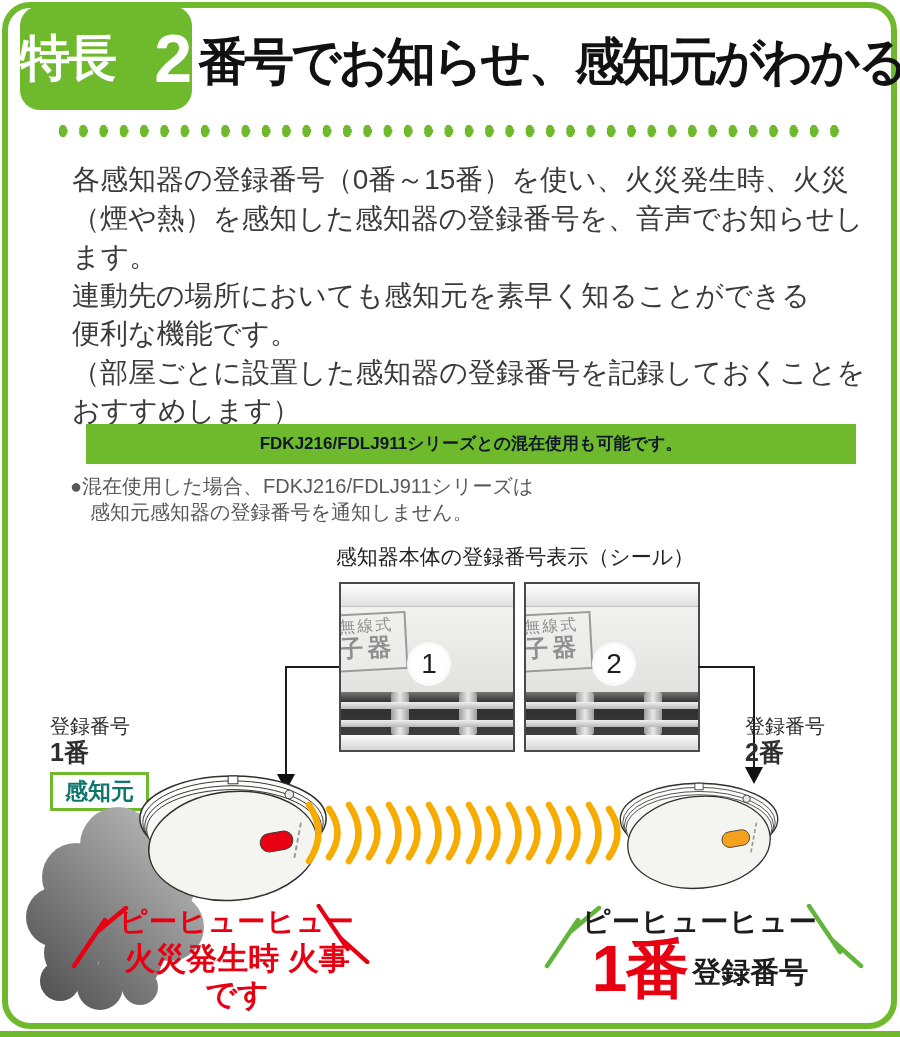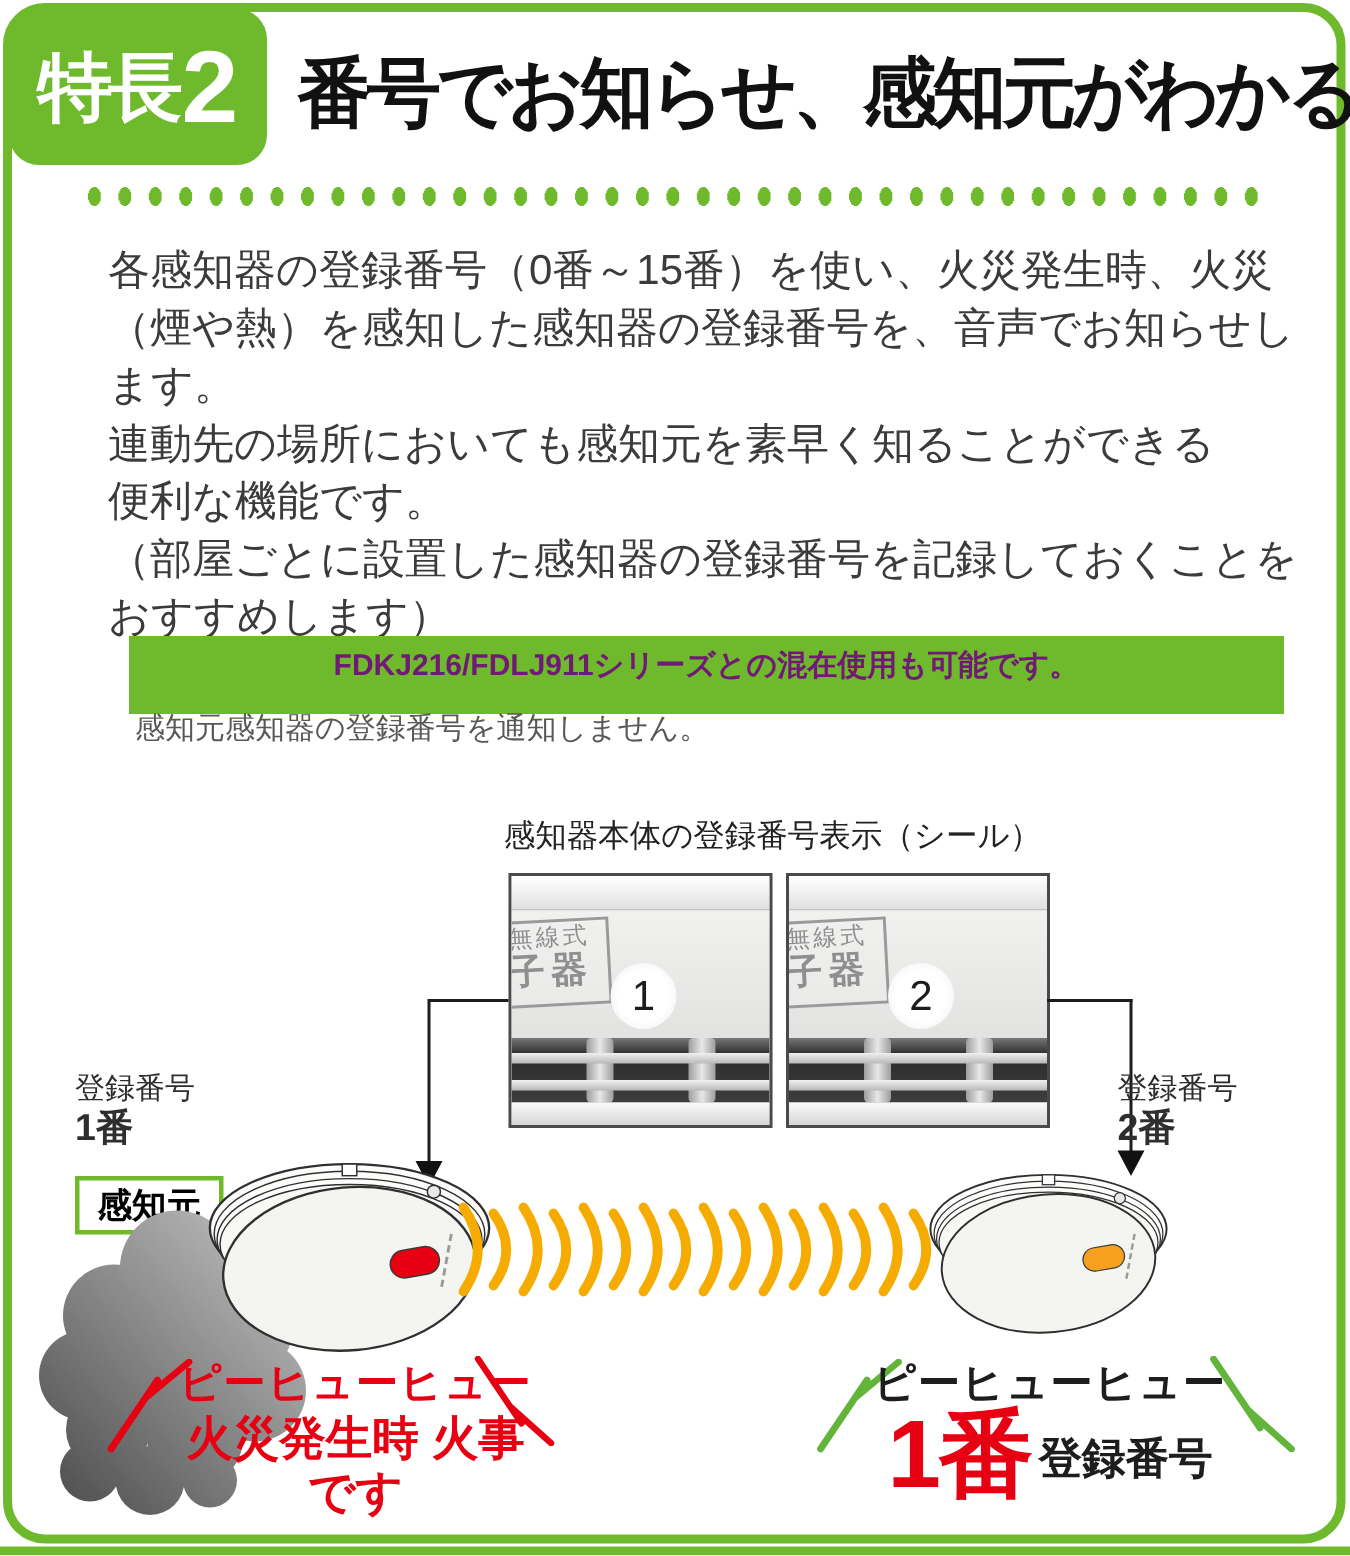--- a/index.html
+++ b/index.html
@@ -7,36 +7,36 @@
     --text:#3b3b3b; --note:#585858;
   }
   html,body{margin:0;padding:0;background:#fff;}
   body{font-family:"Liberation Sans","DejaVu Sans",sans-serif;}
   #page{position:relative;width:900px;height:1037px;background:#fff;overflow:hidden;}
   .abs{position:absolute;}
 
   #frame{left:2px;top:2px;width:883px;height:1015px;border:6px solid var(--green);border-radius:28px;}
   #bottom-strip{left:0;top:1031px;width:900px;height:6px;background:var(--green);}
 
-  #badge{left:6px;top:6px;width:172px;height:104px;background:var(--green);border-radius:20px;
-         color:#fff;display:flex;align-items:center;justify-content:center;font-weight:bold;}
+  #badge{left:20px;top:6px;width:172px;height:104px;background:var(--green);border-radius:20px;
+         color:#fff;display:flex;align-items:center;justify-content:space-between;font-weight:bold;}
   #badge .t1{font-size:50px;letter-spacing:-3px;}
   #badge .t2{font-size:68px;line-height:1;margin-left:2px;}
 
   #title{left:198px;top:28px;width:680px;font-size:51px;font-weight:900;color:#111;
          letter-spacing:-3px;white-space:nowrap;transform:scaleX(.97);transform-origin:left top;}
 
   #dots{left:56px;top:124px;width:792px;height:14px;
         background-image:radial-gradient(ellipse 4.4px 6.4px at 7px 7px, var(--green) 97%, transparent 100%);
         background-size:20.3px 14px;background-repeat:repeat-x;}
 
   #intro{left:72px;top:161px;width:800px;font-size:28px;line-height:38.5px;color:var(--text);white-space:pre-line;}
 
-  #banner{left:86px;top:424px;width:770px;height:52px;background:var(--green);color:#701a75;
-          font-size:20px;font-weight:bold;text-align:center;line-height:40px;}
+  #banner{left:86px;top:424px;width:770px;height:40px;background:var(--green);color:#0f172a;
+          font-size:17px;font-weight:bold;text-align:center;line-height:40px;}
 
   #note{left:70px;top:473px;font-size:20px;line-height:26px;color:var(--note);}
   #note .l2{padding-left:20px;}
 
   #caption{left:300px;top:543px;width:430px;text-align:center;font-size:21px;color:#222;}
 
   .photo{top:582px;width:172px;height:166px;border:2px solid #4a4a4a;background:#e9e9e9;overflow:hidden;}
   #photo1{left:339px;} #photo2{left:524px;}
   .ph-top{position:absolute;left:0;top:0;width:100%;height:22px;background:linear-gradient(#ffffff,#e0e0e0);border-bottom:1px solid #c4c4c4;}
   .ph-face{position:absolute;left:0;top:23px;width:100%;height:85px;background:linear-gradient(#f1f1ef,#e2e2e0);}
@@ -53,22 +53,22 @@
   .g-post{position:absolute;top:0;width:18px;height:100%;background:linear-gradient(90deg,#9d9d9d,#e8e8e8 50%,#9d9d9d);border-radius:3px;}
   .ph-bottom{position:absolute;left:0;top:151px;width:100%;height:15px;background:linear-gradient(#fbfbfb,#d6d6d6);}
 
   .connector-h{height:0;border-top:2px solid #1c1c1c;}
   .connector-v{width:0;border-left:2px solid #1c1c1c;}
   .arrow-down{width:0;height:0;border-left:9px solid transparent;border-right:9px solid transparent;border-top:17px solid #111;}
 
   .reg-block{text-align:left;color:#2e2e2e;}
   .reg-label{font-size:20px;line-height:24px;}
   .reg-number{font-size:25px;font-weight:bold;line-height:29px;}
-  .role-box{display:inline-block;margin-top:17px;background:#fff;border:3px solid var(--green);
-            padding:0 12px;font-size:23px;font-weight:bold;color:#000000;line-height:33px;}
+  .role-box{display:inline-block;margin-top:5px;background:#fff;border:3px solid var(--green);
+            padding:0 12px;font-size:23px;font-weight:bold;color:#0f766e;line-height:33px;}
   #reg-left{left:50px;top:714px;width:140px;}
   #reg-right{left:745px;top:714px;width:135px;}
 
   .detector{overflow:visible;}
   .led-red{fill:var(--red);}
   .led-orange{fill:var(--orange);}
   .arc{stroke:var(--yellow);stroke-width:6.5;fill:none;stroke-linecap:round;}
   .zig{fill:none;stroke-linecap:round;stroke-linejoin:round;}
   .zig-red{stroke:var(--red);stroke-width:4.5;}
   .zig-green{stroke:#62b53a;stroke-width:4.5;}
@@ -100,20 +100,21 @@
   <div class="abs" id="intro">各感知器の登録番号（0番～15番）を使い、火災発生時、火災
 （煙や熱）を感知した感知器の登録番号を、音声でお知らせします。
 連動先の場所においても感知元を素早く知ることができる
 便利な機能です。
 （部屋ごとに設置した感知器の登録番号を記録しておくことを
 おすすめします）</div>
 
   <div class="abs" id="banner">FDKJ216/FDLJ911シリーズとの混在使用も可能です。</div>
 
   <div class="abs" id="note">
+    <div class="l1">●混在使用した場合、FDKJ216/FDLJ911シリーズは</div>
     <div class="l2">感知元感知器の登録番号を通知しません。</div>
   </div>
 
   <div class="abs" id="caption">感知器本体の登録番号表示（シール）</div>
 
   <div class="abs photo" id="photo1">
     <div class="ph-top"></div>
     <div class="ph-face"></div>
     <div class="sticker-box">
       <div class="s1">無線式</div>

